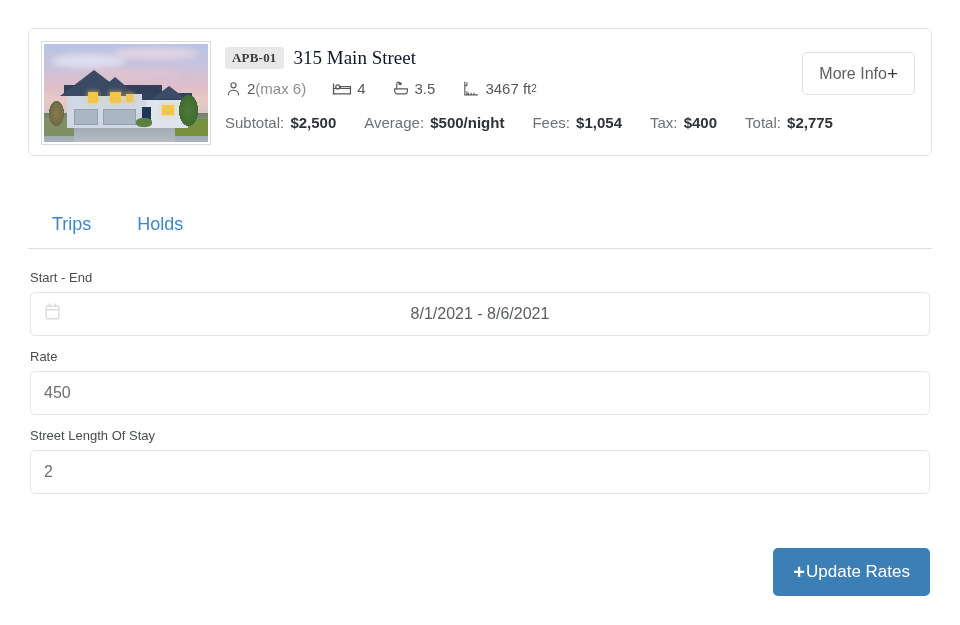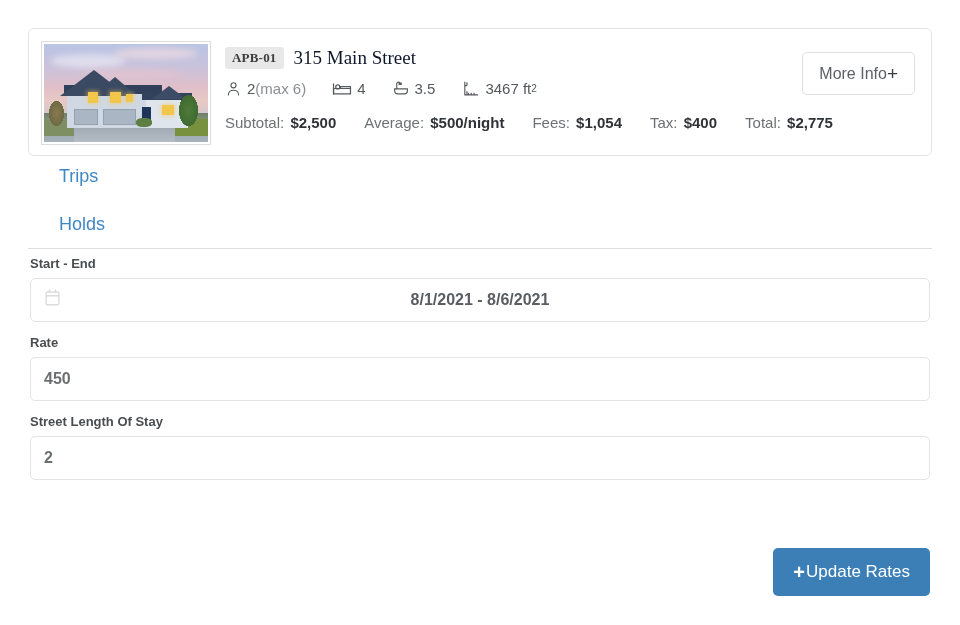--- a/index.html
+++ b/index.html
@@ -111,35 +111,35 @@
     color: #5d6166; font-size: 16px;
     padding: 11px 16px;
     display: flex; align-items: center; 
     cursor: pointer; white-space: nowrap;
   }
   .more-info .plus { font-size: 19px; color: #3a3d40; line-height: 1; }
 
   
   .tabs { position: absolute; left: 28px; top: 193px; width: 904px; height: 56px; }
   .tabline { position: absolute; left: 0; right: 0; bottom: 0; height: 1px; background: #dedede; }
-  .tablist { position: absolute; left: 8px; bottom: 0; display: flex; align-items: flex-start; flex-direction: column; }
+  .tablist { position: absolute; left: 1px; bottom: 0; display: flex; align-items: flex-start; }
   .tab {
     font-size: 18px; padding: 12px 22px 13px;
     color: #3f86c4; cursor: pointer; background: transparent;
     border: 1px solid transparent; border-radius: 5px 5px 0 0;
     position: relative;
   }
   .tab.active {
     color: #585b5e; background: #fff;
     border-color: #dedede; border-bottom-color: #fff;
     z-index: 2;
   }
 
   
-  .form { position: absolute; left: 30px; top: 256px; width: 900px; font-weight: bold; }
+  .form { position: absolute; left: 30px; top: 270px; width: 900px; }
   .field { margin-bottom: 13px; }
   .flabel { font-size: 13px; color: #4a4d50; margin-bottom: 7px; }
   .control {
     height: 44px; width: 900px;
     border: 1px solid #e4e4e4; border-radius: 5px;
     background: #fff;
     display: flex; align-items: center;
     padding: 8px 13px;
     font-size: 16px; color: #54585c;
   }

